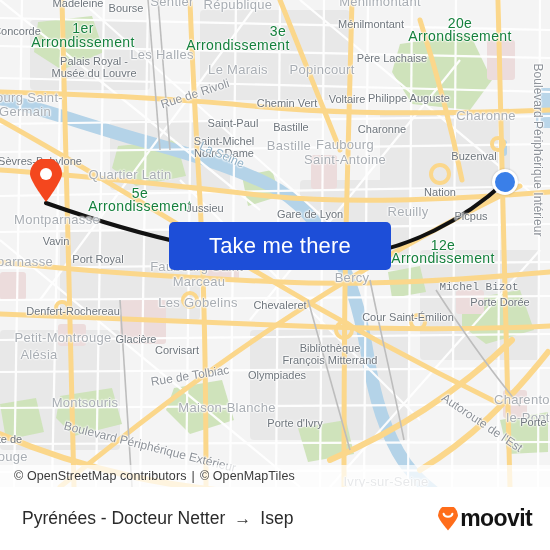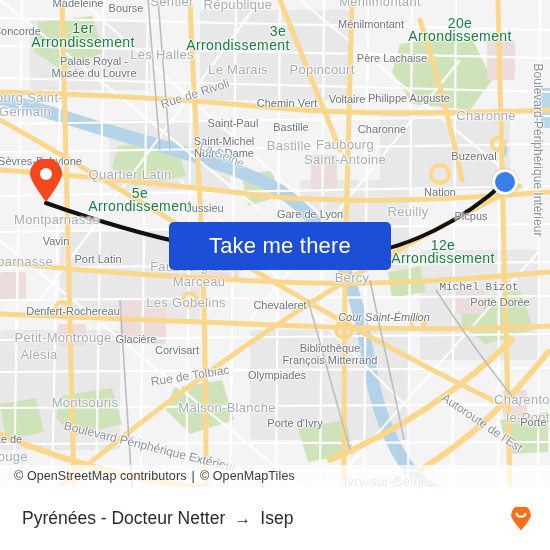--- a/index.html
+++ b/index.html
@@ -346,30 +346,30 @@
         <div class="maplabel big" style="left: 140px; top: 206px;">Arrondissement</div>
         <div class="maplabel poi" style="left: 205px; top: 209px;">Jussieu</div>
         <div class="maplabel area" style="left: 408px; top: 212px;">Reuilly</div>
         <div class="maplabel poi" style="left: 471px; top: 217px;">Picpus</div>
         <div class="maplabel poi" style="left: 310px; top: 215px;">Gare de Lyon</div>
         <div class="maplabel area" style="left: 57px; top: 220px;">Montparnasse</div>
         <div class="maplabel poi" style="left: 56px; top: 242px;">Vavin</div>
         <div class="maplabel big" style="left: 443px; top: 245px;">12e</div>
         <div class="maplabel big" style="left: 443px; top: 258px;">Arrondissement</div>
         <div class="maplabel area" style="left: 10px; top: 262px;">Montparnasse</div>
-        <div class="maplabel poi" style="left: 98px; top: 260px;">Port Latin</div>
+        <div class="maplabel poi" style="left: 98px; top: 260px;">Port Royal</div>
         <div class="maplabel area" style="left: 199px; top: 267px;">Faubourg Saint-</div>
         <div class="maplabel area" style="left: 199px; top: 282px;">Marceau</div>
         <div class="maplabel area" style="left: 352px; top: 278px;">Bercy</div>
         <div class="maplabel poi" style="left: 479px; top: 288px; font-family: Liberation Mono, monospace;">Michel Bizot</div>
-        <div class="maplabel area" style="left: 180px; top: 303px; padding-left: 12px;">Les Gobelins</div>
+        <div class="maplabel area" style="left: 192px; top: 303px; padding-left: 12px;">Les Gobelins</div>
         <div class="maplabel poi" style="left: 280px; top: 306px;">Chevaleret</div>
         <div class="maplabel poi" style="left: 500px; top: 303px;">Porte Dorée</div>
         <div class="maplabel poi" style="left: 73px; top: 312px;">Denfert-Rochereau</div>
-        <div class="maplabel poi" style="left: 384px; top: 318px; font-style: italic;">Cour Saint-Émilion</div>
+        <div class="maplabel poi" style="left: 408px; top: 318px;">Cour Saint-Émilion</div>
         <div class="maplabel area" style="left: 63px; top: 338px;">Petit-Montrouge</div>
         <div class="maplabel poi" style="left: 136px; top: 340px;">Glacière</div>
         <div class="maplabel poi" style="left: 177px; top: 351px;">Corvisart</div>
         <div class="maplabel poi" style="left: 330px; top: 349px;">Bibliothèque</div>
         <div class="maplabel poi" style="left: 330px; top: 361px;">François Mitterrand</div>
         <div class="maplabel area" style="left: 39px; top: 355px;">Alésia</div>
         <div class="maplabel road" style="left: 190px; top: 376px; transform: translate(-50%, -50%) rotate(-9deg);">Rue de Tolbiac</div>
         <div class="maplabel poi" style="left: 277px; top: 376px;">Olympiades</div>
         <div class="maplabel area" style="left: 528px; top: 400px;">Charenton-</div>
         <div class="maplabel area" style="left: 528px; top: 418px;">le-Pont</div>
@@ -408,15 +408,16 @@
     <div id="route-title">
       <span>Pyrénées - Docteur Netter</span>
       <span class="arrow">→</span>
       <span>Isep</span>
     </div>
     <div id="brand">
       <svg width="22" height="24" viewBox="0 0 22 24">
         <path d="M11 23.5 C 11 23.5 21 12 21 8.3 A10 10 0 1 0 1 8.3 C 1 12 11 23.5 11 23.5 Z" fill="#ff6d1a"></path>
         <path d="M6.6 6.8 C 7.6 10.8, 14.4 10.8, 15.4 6.8" stroke="#ffffff" stroke-width="2.1" fill="none" stroke-linecap="round"></path>
       </svg>
+      <span class="brand-word">moovit</span>
     </div>
   </div>
 </div>
 
 </body></html>

